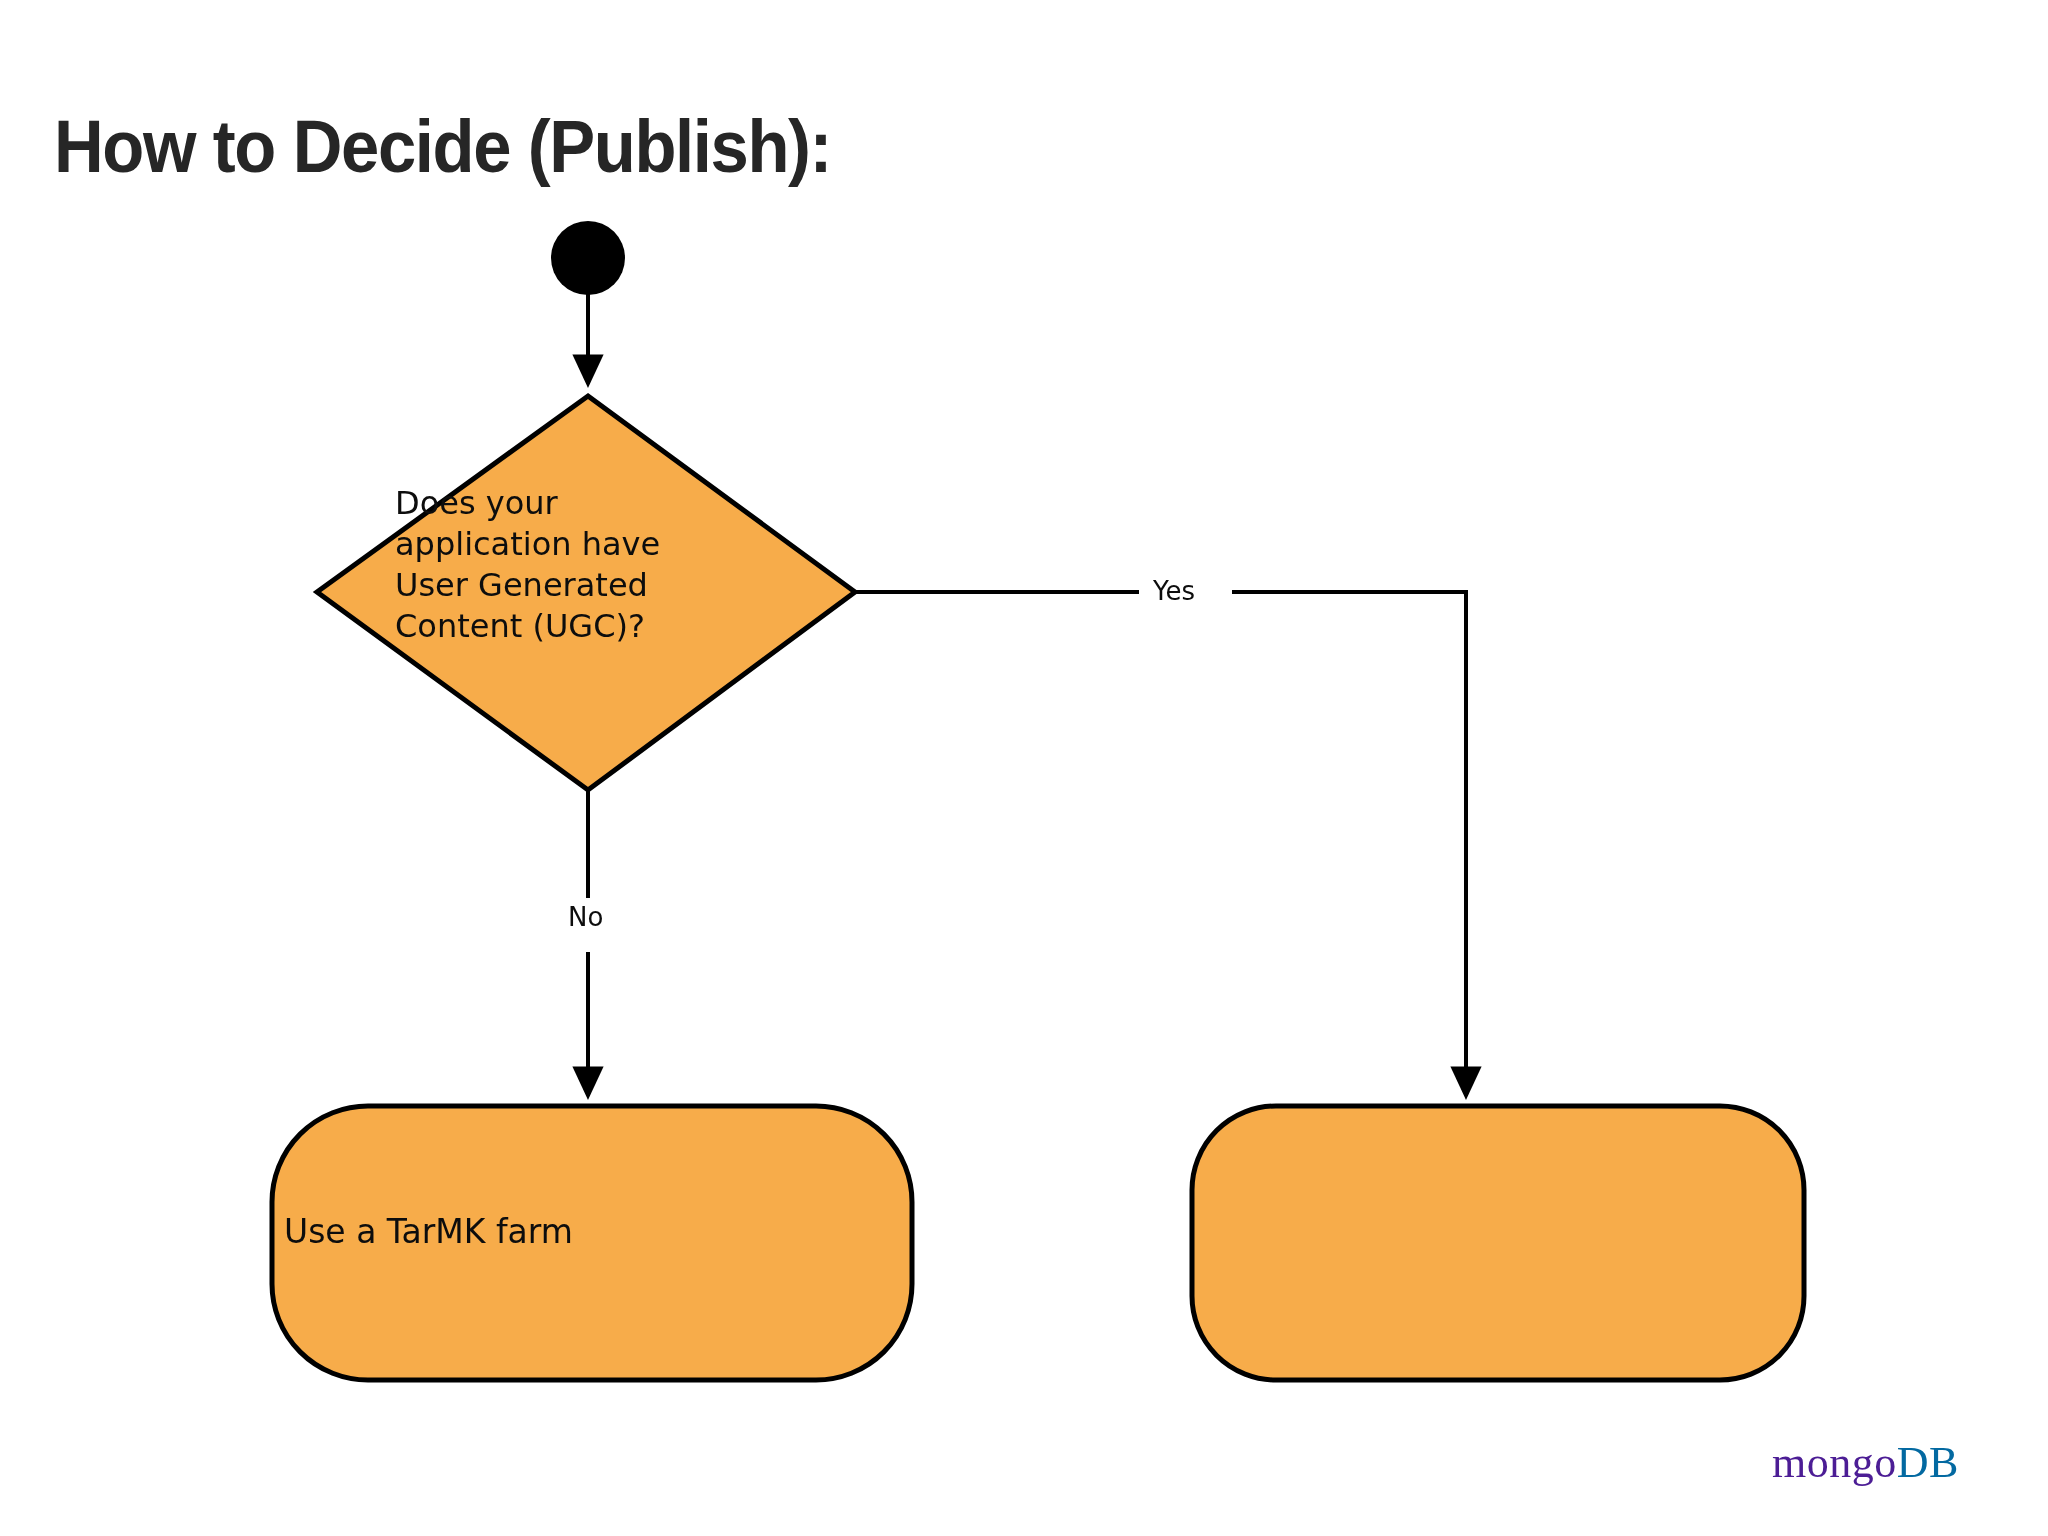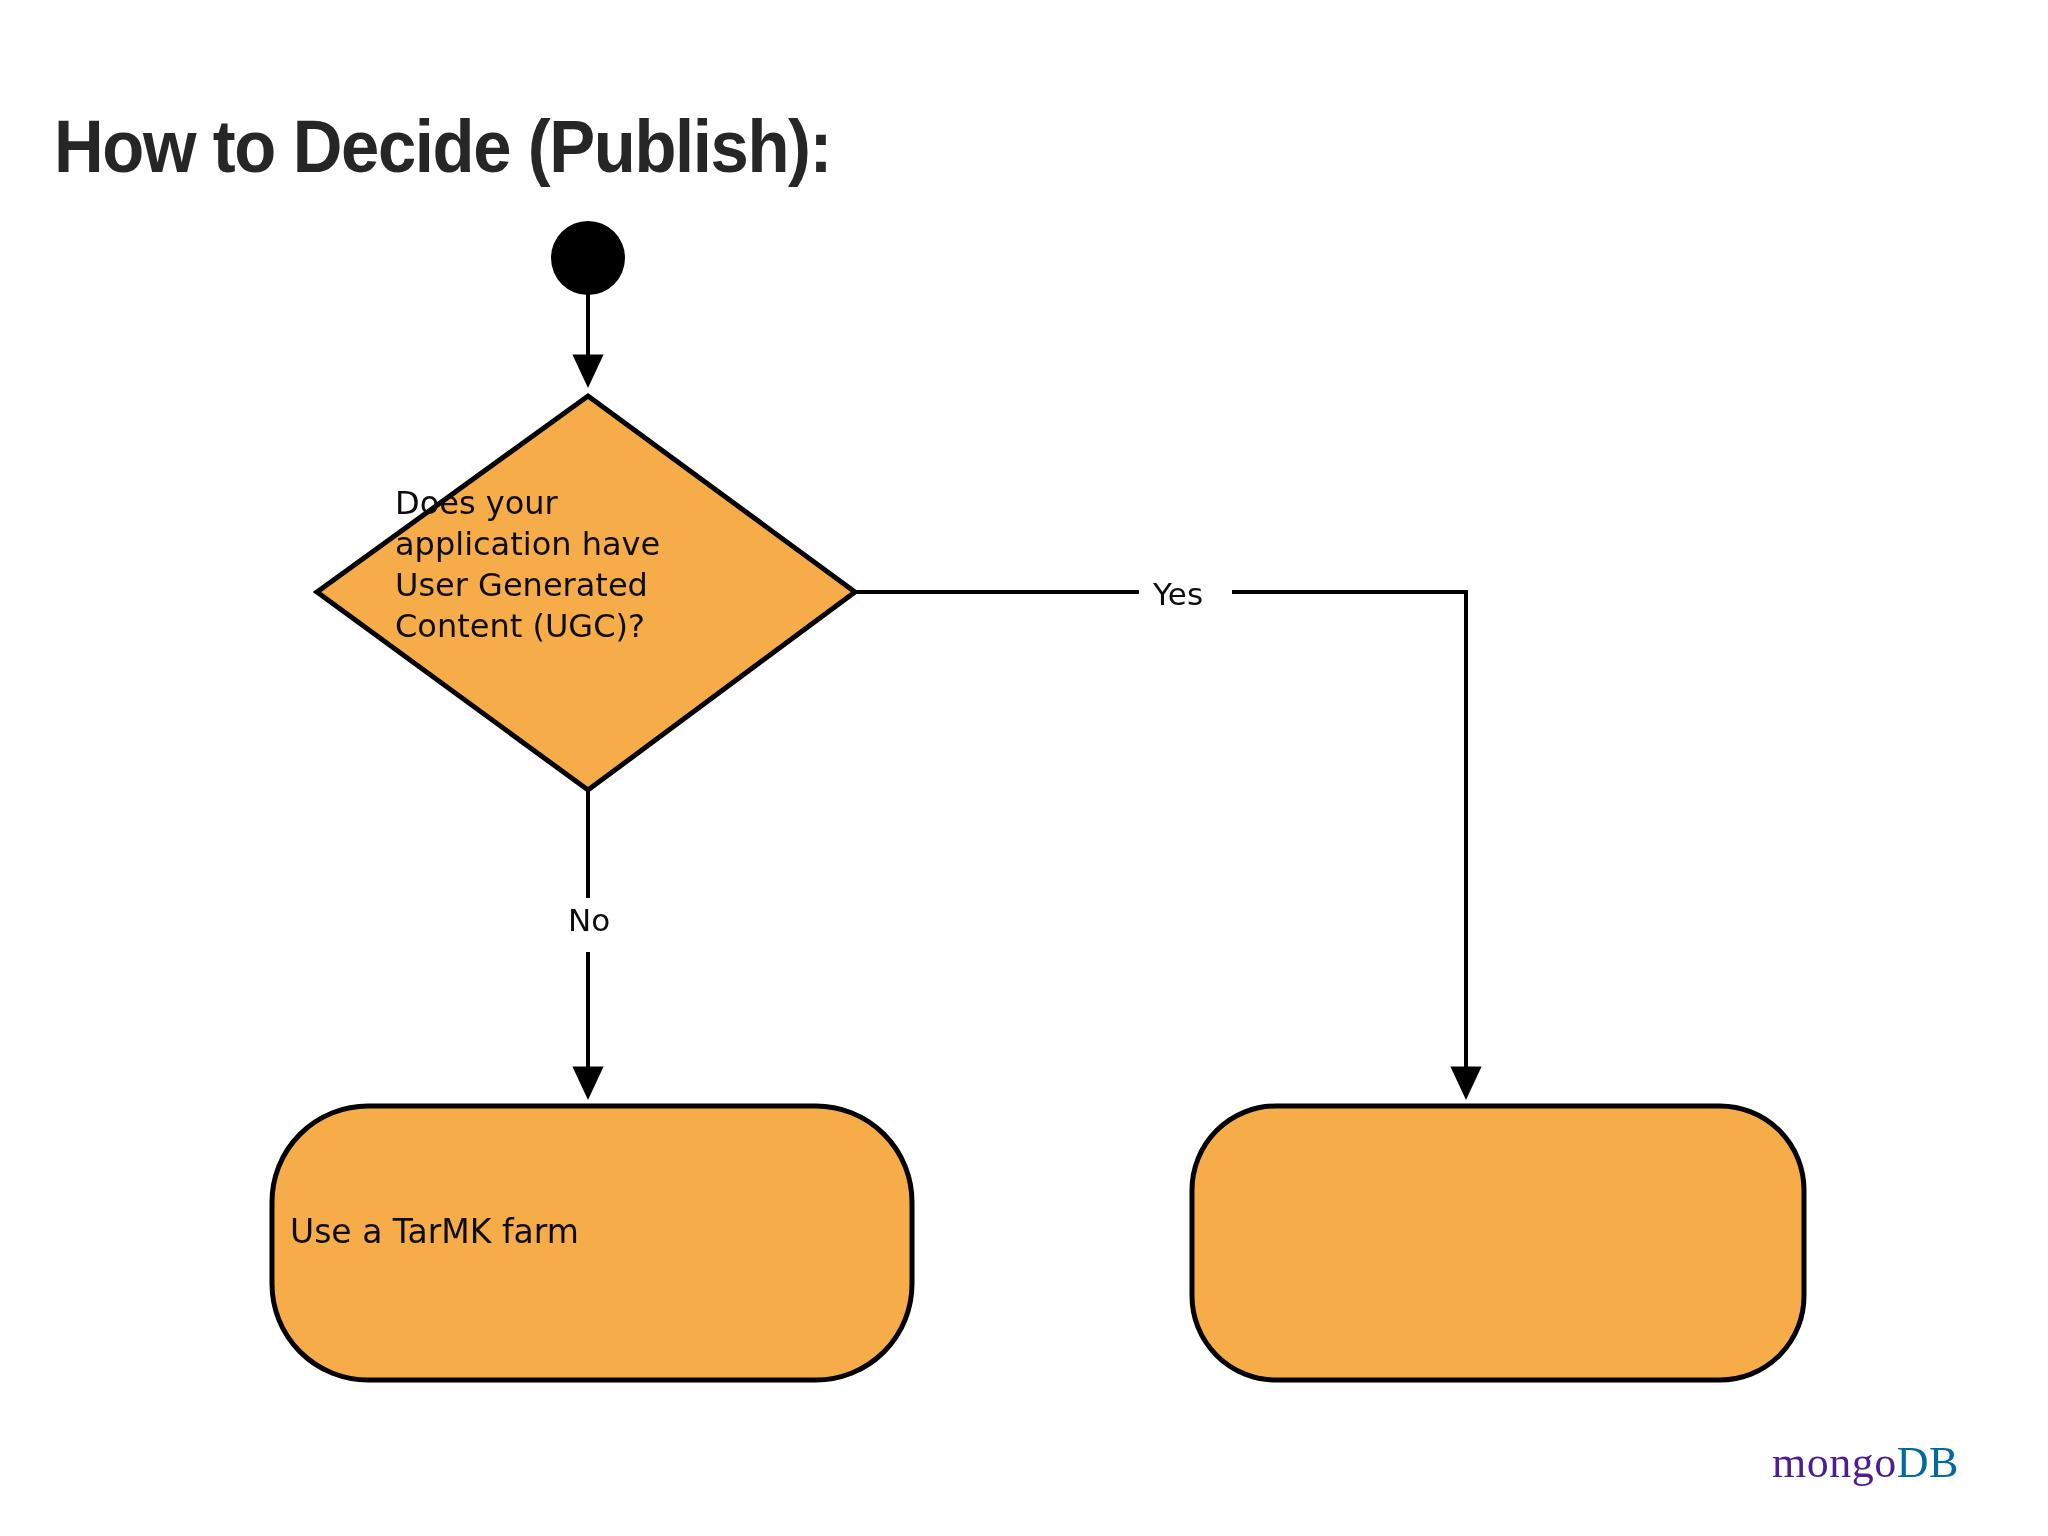--- a/index.html
+++ b/index.html
@@ -47,36 +47,36 @@
     white-space: pre-line;
     pointer-events: none;
   }
   .diamond-text {
     left: 395px;
     top: 483px;
     width: 390px;
     font-size: 32px;
   }
   .left-box-text {
-    left: 290px;
+    left: 284px;
     top: 1211px;
     width: 600px;
     font-size: 33px;
   }
   .right-box-text {
     left: 1190px;
     top: 1120px;
     width: 560px;
     font-size: 33px;
     line-height: 1.38;
   }
   .edge-label {
     position: absolute;
     font-family: "DejaVu Sans", sans-serif;
-    font-size: 31px;
+    font-size: 26px;
     color: #0d0d0d;
     background: #ffffff;
     padding: 2px 12px;
     white-space: nowrap;
   }
   .label-yes {
     left: 1141px;
     top: 574px;
   }
   .label-no {

